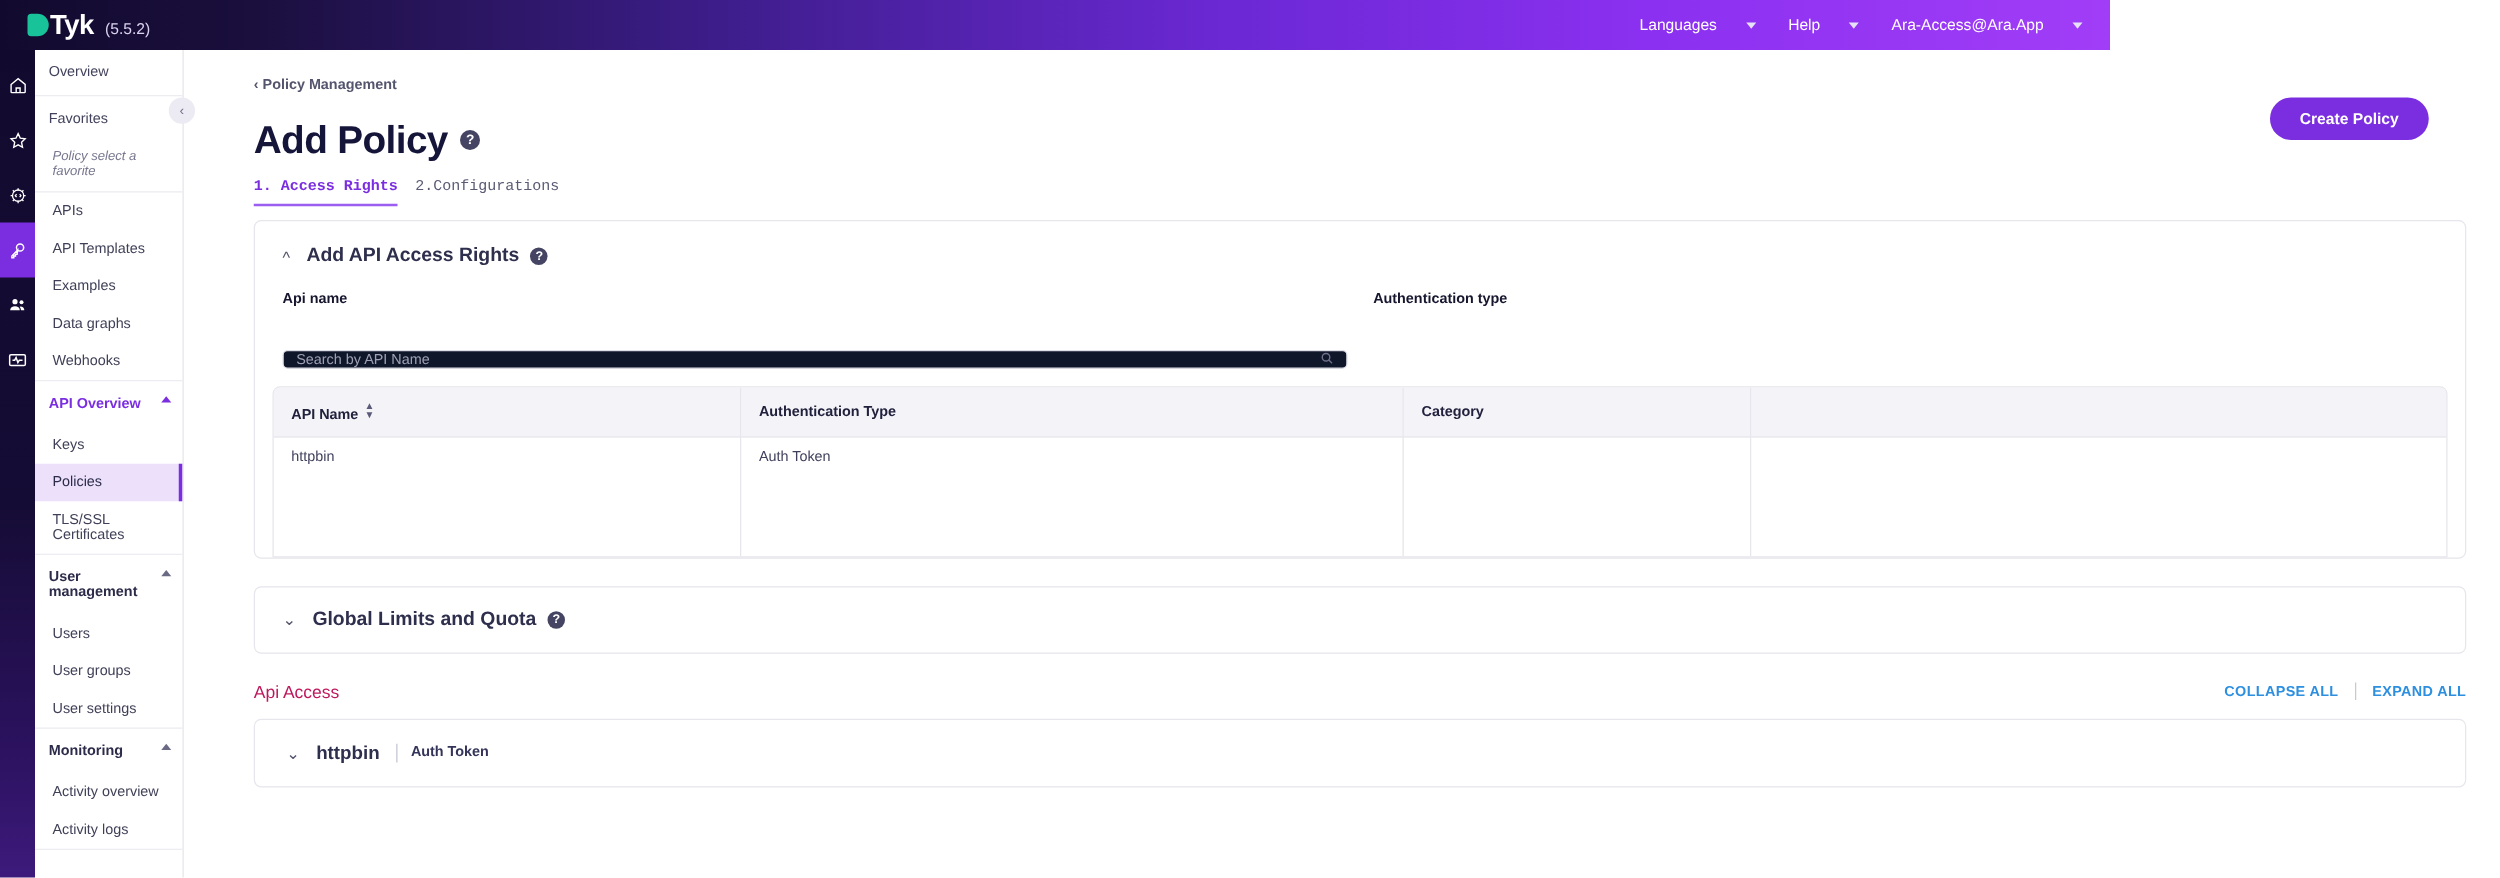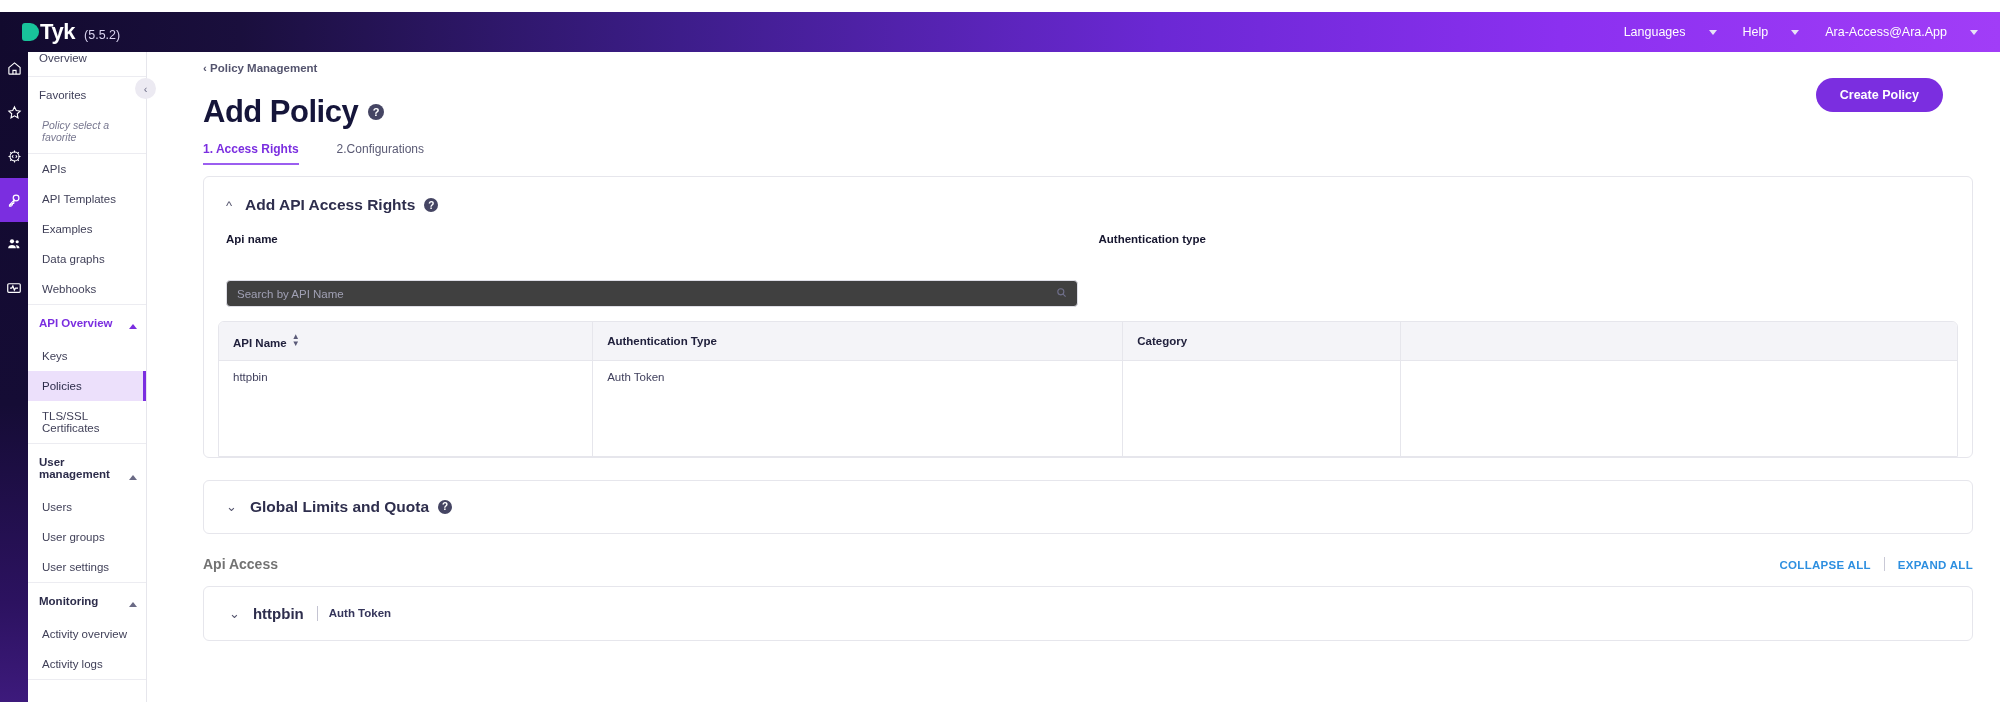--- a/index.html
+++ b/index.html
@@ -5,22 +5,22 @@
   * { box-sizing: border-box; margin: 0; padding: 0; }
   html, body {
     width: 2000px; height: 702px;
     font-family: "Liberation Sans", sans-serif;
     background: #ffffff;
     overflow: hidden;
   }
 
   
   .topbar {
-    position: absolute; top: 12px; left: 0;
-    width: 2000px; height: 40px;
+    position: absolute; top: 0; left: 0;
+    width: 1688px; height: 40px;
     background: linear-gradient(90deg, #120a2e 0%, #1a0f3d 12%, #3d1d8a 34%, #6b28d4 58%, #8b30f0 78%, #a13df7 100%);
     display: flex; align-items: center;
     z-index: 40;
   }
   .brand { display: flex; align-items: baseline; margin-left: 22px; }
   .brand-mark {
     width: 17px; height: 18px;
     background: #18c39a;
     border-radius: 3px 9px 9px 3px;
     display: inline-block;
@@ -68,21 +68,21 @@
     width: 119px; height: 662px;
     background: #ffffff;
     border-right: 1px solid #e6e6ec;
     overflow: hidden;
     z-index: 20;
   }
   .sb-group { border-bottom: 1px solid #ececf1; }
   .sb-head {
     padding: 12px 0 12px 11px;
     font-size: 11.5px; color: #2c2c4a; font-weight: 600;
-    display: flex; align-items: flex-end; cursor: pointer;
+    display: flex; align-items: flex-start; cursor: pointer;
   }
   .sb-head.plain { font-weight: 400; color: #42425c; }
   .sb-head.active-head { color: #7b2ee0; font-weight: 600; }
   .sb-head .caret {
     margin-left: auto; margin-right: 9px;
     width: 0; height: 0;
     border-left: 4px solid transparent;
     border-right: 4px solid transparent;
     border-bottom: 5px solid #6a6a85;
   }
@@ -140,22 +140,23 @@
   .qmark.sm { width: 14px; height: 14px; font-size: 10px; margin-left: 9px; }
   .create-btn {
     position: absolute; top: 38px; right: 57px;
     background: #7b2ee0; color: #ffffff;
     border: none; border-radius: 17px;
     padding: 10px 24px; font-size: 12.5px; font-weight: 600;
     font-family: "Liberation Sans", sans-serif;
     cursor: pointer;
   }
   .tabs {
-    display: flex; gap: 38px;
+    display: flex; gap: 14px;
     margin: 12px 0 0 55px;
+    font-family: Liberation Mono, monospace;
   }
   .tab {
     font-size: 12px; color: #5a5a74; padding-bottom: 7px;
     cursor: pointer;
   }
   .tab.active {
     color: #7b2ee0; font-weight: 600;
     border-bottom: 2.5px solid #9b5ef0;
   }
 
@@ -179,22 +180,22 @@
   .fields {
     display: flex; gap: 21px;
     padding: 7px 22px 0 22px;
   }
   .field { flex: 1; }
   .flabel {
     font-size: 11.5px; font-weight: 700; color: #16162f;
     margin-bottom: 6px;
   }
   .fbox {
-    height: 27px; border: 1px solid #dedee6; border-radius: 4px;
-    background: #404040;
+    height: 15px; border: 1px solid #dedee6; border-radius: 4px;
+    background: #0f172a;
     display: flex; align-items: center;
     padding: 0 10px;
     font-size: 11.5px; color: #a0a0b4;
     cursor: text;
     margin-top: 35px;
   }
   .fbox .grow { flex: 1; }
   .fbox .sicon { color: #8a8aa0; font-size: 11px; }
   .fbox .dchev {
     width: 0; height: 0;
@@ -246,21 +247,21 @@
     background: #ffffff;
     padding: 17px 0 17px 22px;
     display: flex; align-items: center;
   }
 
   
   .apiaccess-row {
     display: flex; align-items: center;
     margin: 22px 27px 0 55px;
   }
-  .apiaccess-title { font-size: 14px; font-weight: 700; color: #737373; }
+  .apiaccess-title { font-size: 14px; font-weight: 400; color: #be185d; }
   .link-grp { margin-left: auto; display: flex; align-items: flex-end; gap: 13px; }
   .lnk {
     font-size: 11.5px; font-weight: 700; color: #2d8fe0;
     letter-spacing: 0.3px; cursor: pointer;
   }
   .lsep { width: 1px; height: 14px; background: #c9c9d6; }
 
   .acc {
     margin: 14px 27px 0 55px;
     border: 1px solid #e6e6ec;

